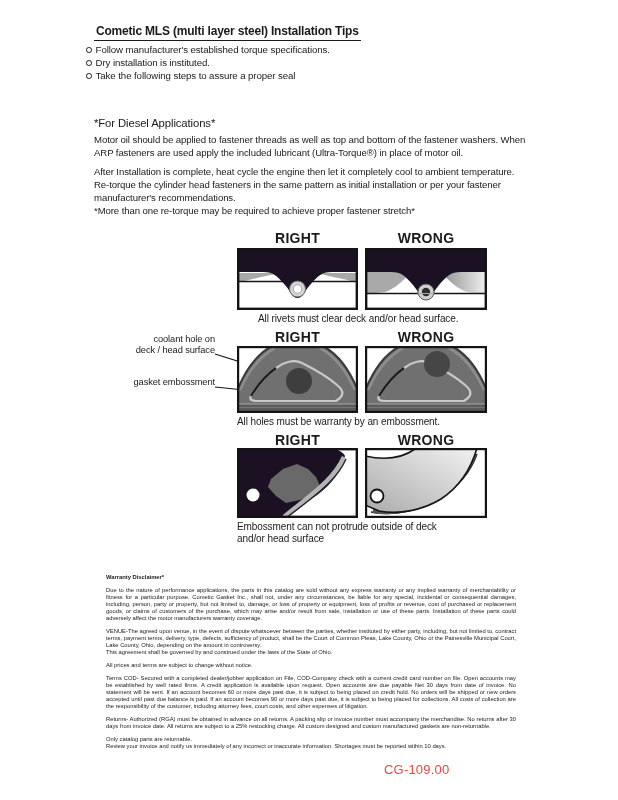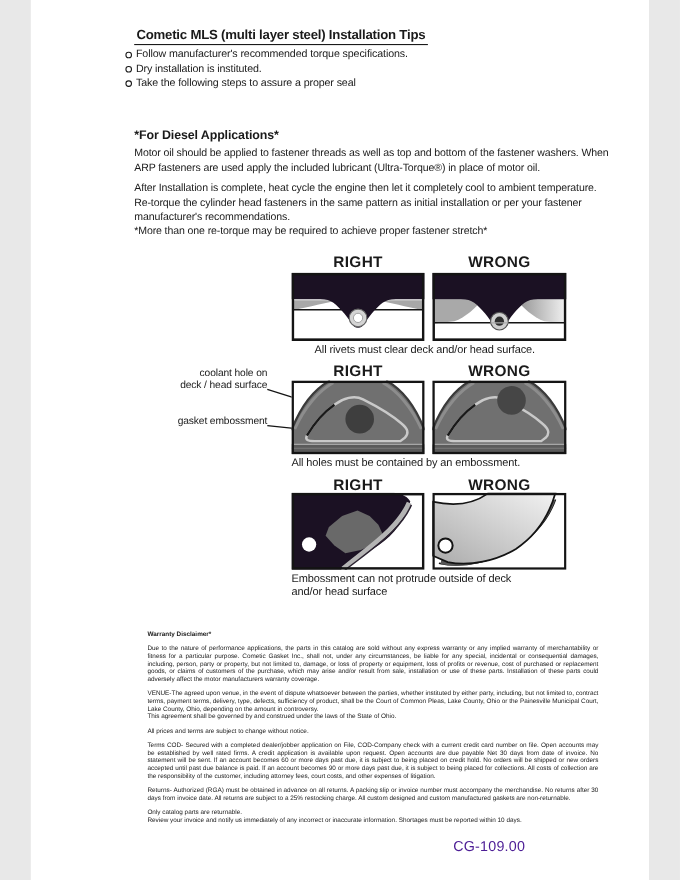--- a/index.html
+++ b/index.html
@@ -1,18 +1,18 @@
 <!DOCTYPE html>
 <html style="--page_bg: #ffffff; --ink: #1a1a1a; --diagram_black: #1b1123; --panel_gray: #707070;"><head>
 <meta charset="utf-8">
 <style>
   html,body{margin:0;padding:0;background:#e8e8e8;}
   .page{
     position:relative;
-    width:562px;height:800px;
+    width:618px;height:800px;
     margin:0 auto;
     background:var(--page_bg,#fff);
     font-family:"Liberation Sans", sans-serif;
     color:var(--ink,#1a1a1a);
     overflow:hidden;
   }
   .abs{position:absolute;}
   .page-title{
     left:94px;top:24px;
     font-size:12px;font-weight:bold;letter-spacing:-0.2px;
@@ -23,55 +23,55 @@
   .tip-row{display:flex;align-items:flex-start;}
   .tip-row.sub{padding-left:25px;}
   .b-circle{
     width:3.6px;height:3.6px;border:1px solid var(--ink,#1a1a1a);border-radius:50%;
     margin:4.2px 4px 0 0;flex:0 0 auto;
   }
   .b-dot{
     width:4.2px;height:4.2px;background:var(--ink,#1a1a1a);border-radius:50%;
     margin:4px 3.5px 0 0;flex:0 0 auto;
   }
-  .h2{left:94px;top:117px;font-size:11.3px;font-weight:bold;letter-spacing:-0.1px;}
+  .h2{left:94px;top:117px;font-size:11.3px;font-weight:normal;letter-spacing:-0.1px;}
   .body-p{left:94px;width:437px;font-size:9.6px;line-height:13px;letter-spacing:-0.1px;}
   .p1{top:133px;}
   .p2{top:166px;line-height:12.9px;}
   .note{top:204px;}
   .dg-label{
     width:121px;text-align:center;
     font-size:14px;font-weight:bold;letter-spacing:0.3px;
   }
   .dg-caption{font-size:10px;letter-spacing:-0.1px;line-height:12px;white-space:pre-line;}
   .panel{display:block;}
   .ann{
     width:110px;text-align:right;font-size:9.3px;line-height:11px;
     letter-spacing:-0.1px;white-space:pre-line;
   }
   .legal{
     left:106px;top:574px;width:410px;
     font-size:5.8px;line-height:6.9px;text-align:justify;
   }
   .legal .lg-h{font-weight:bold;margin:0 0 6.5px 0;text-align:left;}
   .legal p{margin:0 0 6.2px 0;white-space:pre-line;}
-  .page-num{left:384px;top:762px;font-size:13px;letter-spacing:0.2px;color:#4c1d95;}
+  .page-num{left:384px;top:762px;font-size:13px;letter-spacing:0.2px;color:#ef4444;}
   svg{display:block;}
 </style>
 </head>
 <body>
 
 <div class="page">
 
   <div class="abs page-title">Cometic MLS (multi layer steel) Installation Tips</div>
 
   <div class="abs tips">
     <div class="tip-row">
       <span class="b-circle"></span>
-      <span>Follow manufacturer's recommended torque specifications.</span>
+      <span>Follow manufacturer's established torque specifications.</span>
     </div>
     <div class="tip-row">
       <span class="b-circle"></span>
       <span>Dry installation is instituted.</span>
     </div>
     <div class="tip-row">
       <span class="b-circle"></span>
       <span>Take the following steps to assure a proper seal</span>
     </div>
   </div>
@@ -154,21 +154,21 @@
     <path d="M35,0 C22,7 9,22 0,45" fill="none" stroke="#3a3a3a" stroke-width="2"></path>
     <path d="M122,0 H87 C100,7 113,22 121,42 L122,45 Z" fill="#ffffff"></path>
     <path d="M84,2 C97,9 110,24 119,44" fill="none" stroke="#8d8d8d" stroke-width="2.6"></path>
     <path d="M87,0 C100,7 113,22 122,45" fill="none" stroke="#3a3a3a" stroke-width="2"></path>
     <path d="M14,50 C20,40 29,29 39,22 C47,16 57,13 65,17 C77,23 91,31 100,39 C106,44 107,48 103,52 L99,55 L21,55 C15,55 12,54 14,50 Z" fill="none" stroke="#c9c9c9" stroke-width="2.2" stroke-linejoin="round"></path>
     <path d="M14,50 C20,40 29,29 39,22" fill="none" stroke="#1a1a1a" stroke-width="2.2"></path>
     <circle cx="72" cy="18" r="13" fill="#464646"></circle>
     <rect x="1.1" y="1.1" width="119.8" height="64.8" fill="none" stroke="#141414" stroke-width="2.2"></rect>
   </svg>
 
-  <div class="abs dg-caption" style="left:237px;top:416px;">All holes must be contained by an embossment.</div>
+  <div class="abs dg-caption" style="left:237px;top:416px;">All holes must be warranty by an embossment.</div>
 
   <div class="abs dg-label" style="left:237px;top:432px;">RIGHT</div>
   <div class="abs dg-label" style="left:365px;top:432px;width:122px;">WRONG</div>
 
   <svg class="abs panel" style="left:237px;top:448px;" width="121" height="70" viewBox="0 0 121 70">
     <rect width="121" height="70" fill="#ffffff"></rect>
     <path d="M0,0 H93 C101,1 106,4 108,8 C103,26 91,41 74,51 C63,57 52,62 45,70 L0,70 Z" fill="var(--diagram_black,#1b1123)"></path>
     <path d="M34,31 L46,21 L60,16 L71,21 L79,29 L83,38 L76,46 L63,52 L49,55 L39,48 L31,39 Z" fill="#696969"></path>
     <path d="M47,69 C60,58 76,47 89,34 C98,25 104,16 107,9" fill="none" stroke="#b4b4b4" stroke-width="4.6"></path>
     <path d="M49,70 C63,59 79,48 92,35 C100,27 106,18 109,11" fill="none" stroke="#2b2230" stroke-width="1.4"></path>

